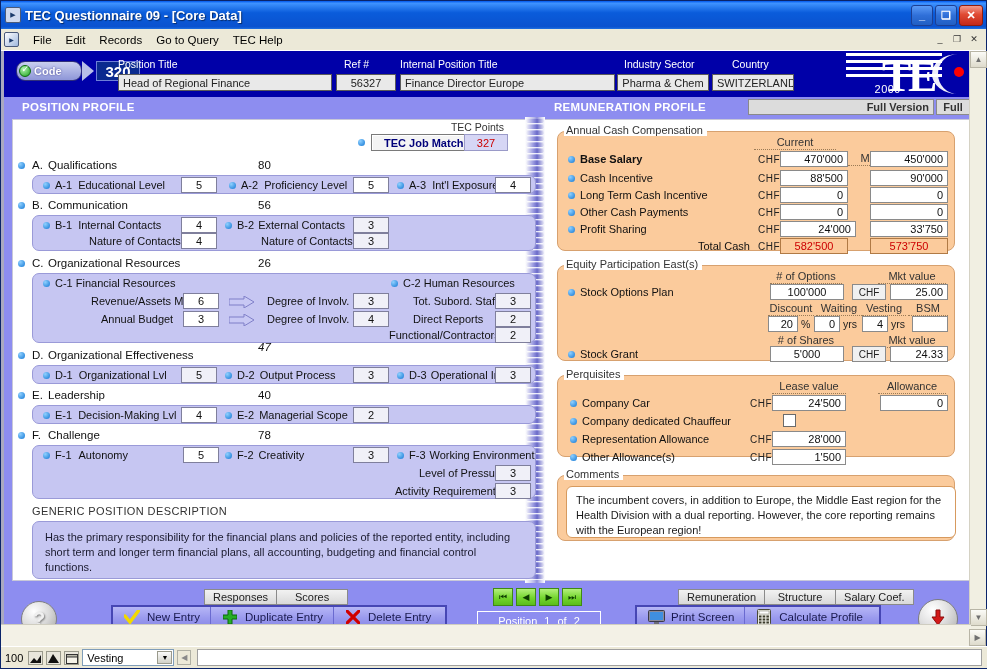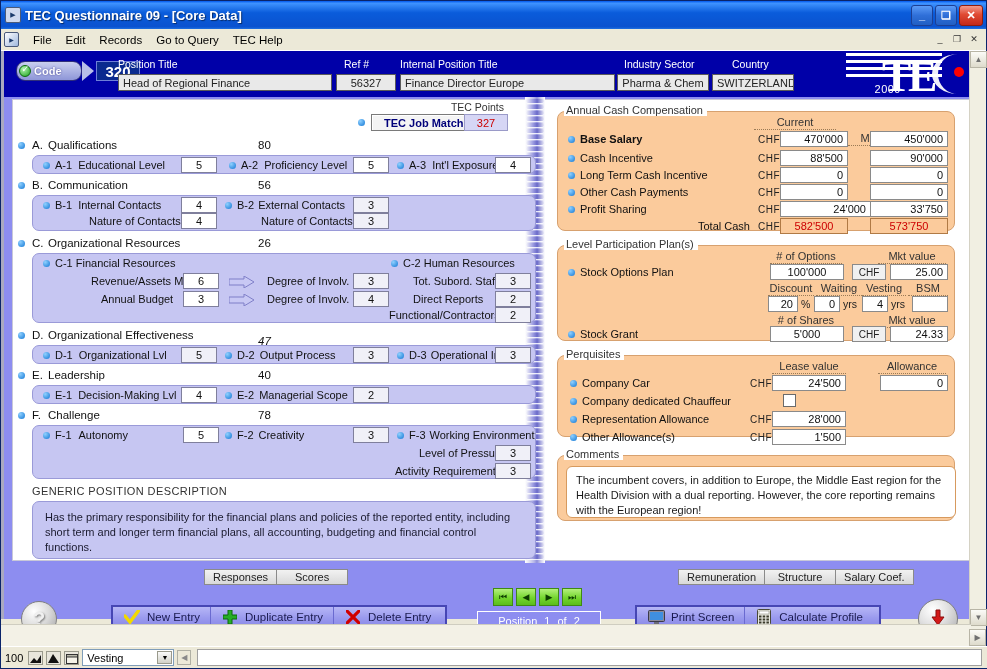--- a/index.html
+++ b/index.html
@@ -573,20 +573,26 @@
           <text x="36" y="40">T</text>
           <text x="62" y="40">E</text>
         </g>
         <path d="M112 3 A 20 20 0 1 0 112 43 A 26 20 0 1 1 112 3 Z" fill="#ffffff" opacity="0.93"></path>
         <circle cx="113" cy="21" r="5" fill="#ff0000"></circle>
       </svg>
     </div>
     <div class="tec-year">2009</div>
   </div>
 
+  <div class="section-bar">
+    <div class="st st-left">POSITION PROFILE</div>
+    <div class="st st-right">REMUNERATION PROFILE</div>
+    <div class="version-box">Full Version</div>
+    <div class="version-tag">Full</div>
+  </div>
 
   <div class="body-area">
     <div class="page-white"></div>
 
     <div class="spiral" id="spiral">
         <div class="ring" style="top: 2px;"></div>
         <div class="ring" style="top: 8px;"></div>
         <div class="ring" style="top: 14px;"></div>
         <div class="ring" style="top: 20px;"></div>
         <div class="ring" style="top: 26px;"></div>
@@ -793,21 +799,21 @@
           <span>Functional/Contractors</span>
         </div>
         <div class="val-box shaded" style="left:462px; top:53px;">2</div>
       </div>
 
       <div class="cat-row" style="top:230px;">
         <span class="bullet"></span>
         <span class="letter">D.</span>
         <span class="cname">Organizational Effectiveness</span>
       </div>
-      <div class="cat-score" style="top:236px;font-style:italic;">47</div>
+      <div class="cat-score" style="top:222px;font-style:italic;">47</div>
 
       <div class="subpanel" style="top:246px; width:504px; height:19px;">
         <div class="sp-item" style="left:10px; top:3px;">
           <span class="bullet"></span>
           <span>D-1</span>
           <span style="margin-left:6px;">Organizational Lvl</span>
         </div>
         <div class="val-box shaded" style="left:148px; top:1px;">5</div>
         <div class="sp-item" style="left:192px; top:3px;">
           <span class="bullet"></span>
@@ -926,31 +932,31 @@
         </div>
         <div class="chf" style="left:200px; top:75px;">CHF</div>
         <div class="num-box" style="left:222px; top:72px; width:68px;">0</div>
         <div class="num-box" style="left:312px; top:72px; width:78px;">0</div>
 
         <div class="og-item" style="left:10px; top:91px;">
           <span class="bullet"></span>
           <span>Profit Sharing</span>
         </div>
         <div class="chf" style="left:200px; top:92px;">CHF</div>
-        <div class="num-box" style="left:222px; top:89px; width:91px;">24'000</div>
+        <div class="num-box" style="left:222px; top:89px; width:76px;">24'000</div>
         <div class="num-box" style="left:312px; top:89px; width:78px;">33'750</div>
 
         <div class="total-lbl" style="left:140px; top:108px;">Total Cash</div>
         <div class="chf" style="left:200px; top:109px;">CHF</div>
         <div class="num-box total center" style="left:222px; top:106px; width:68px;">582'500</div>
         <div class="num-box total center" style="left:312px; top:106px; width:78px;">573'750</div>
       </div>
 
       <div class="ogroup" style="top:146px; height:96px;">
-        <div class="ogroup-title">Level Participation Plan(s)</div>
+        <div class="ogroup-title">Equity Participation East(s)</div>
 
         <div class="col-hdr" style="left:212px; top:4px; width:72px; text-align:center;"># of Options</div>
         <div class="col-hdr" style="left:320px; top:4px; width:68px; text-align:center;">Mkt value</div>
 
         <div class="og-item" style="left:10px; top:20px;">
           <span class="bullet"></span>
           <span>Stock Options Plan</span>
         </div>
         <div class="num-box center" style="left:212px; top:18px; width:74px;">100'000</div>
         <div class="unit-box" style="left:294px; top:18px;">CHF</div>

